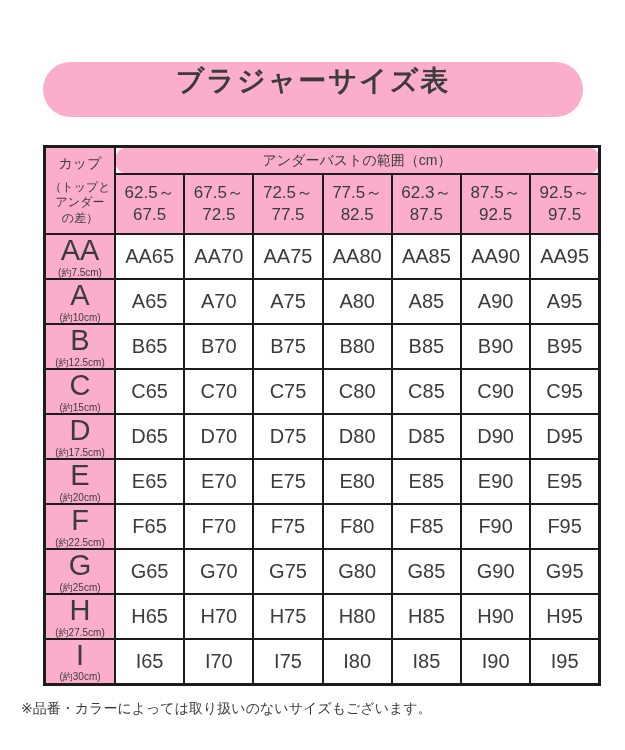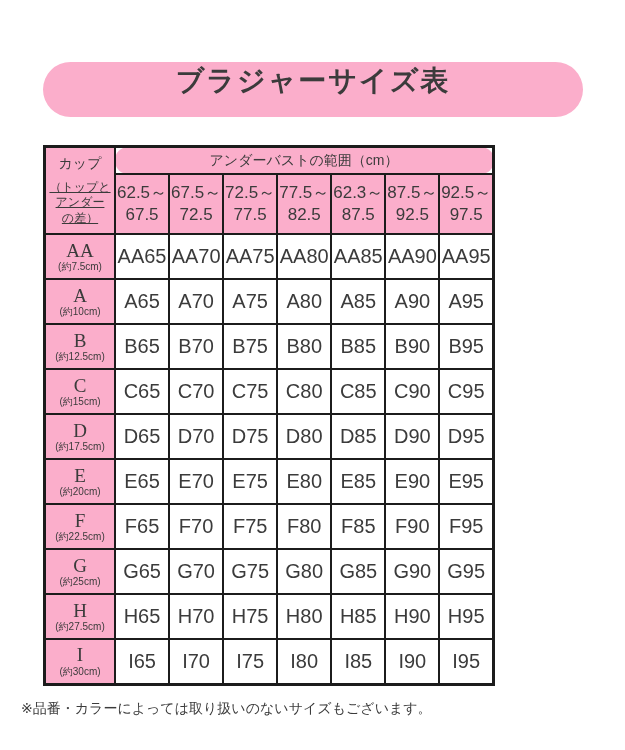--- a/index.html
+++ b/index.html
@@ -18,21 +18,21 @@
     display: flex; align-items: flex-start; justify-content: center;
   }
   .banner-title {
     font-size: 28px;
     font-weight: bold;
     letter-spacing: 2px;
     color: var(--text, #3b3b3b);
   }
   .size-table {
     margin: 28px 42px 0 43px;
-    width: 452px;
+    width: 558px;
     border-collapse: collapse;
     table-layout: fixed;
     border: 3px solid var(--line, #1c1c1c);
   }
   .size-table th, .size-table td {
     border: 2px solid var(--line, #1c1c1c);
     text-align: center;
     vertical-align: middle;
     padding: 0;
     color: var(--text, #3b3b3b);
@@ -40,33 +40,33 @@
   }
   .size-table thead th, .size-table .row-header {
     background: var(--pink, #FBAECB);
   }
   .corner-header {
     width: 68px;
     border-right-width: 3px;
     border-bottom-width: 3px;
   }
   .corner-title { font-size: 14px; margin-bottom: 7px; }
-  .corner-subtitle { font-size: 12px; line-height: 1.3; white-space: pre-line; text-decoration: underline; }
+  .corner-subtitle { font-size: 12px; line-height: 1.3; white-space: pre-line; }
   .underbust-header { height: 25px; font-size: 14px; border-radius: 13px; }
   .range-cell {
     height: 58px;
     font-size: 17px;
     line-height: 1.3;
     white-space: pre-line;
     border-bottom-width: 3px;
     margin-top: 34px;
   }
   .size-table tbody tr { height: 45px; }
   .row-header { border-right-width: 3px; }
-  .cup-letter { font-size: 19px; line-height: 1.05; font-family: Liberation Serif, serif; }
+  .cup-letter { font-size: 29px; line-height: 1.05; }
   .cup-diff { font-size: 10px; line-height: 1.1; margin-top: 1px; }
   .size-cell { background: #ffffff; font-size: 20px; }
   .footnote {
     margin: 14px 42px 0 21px;
     font-size: 14px;
     color: var(--text, #3b3b3b);
   }
 </style>
 </head>
 <body>

